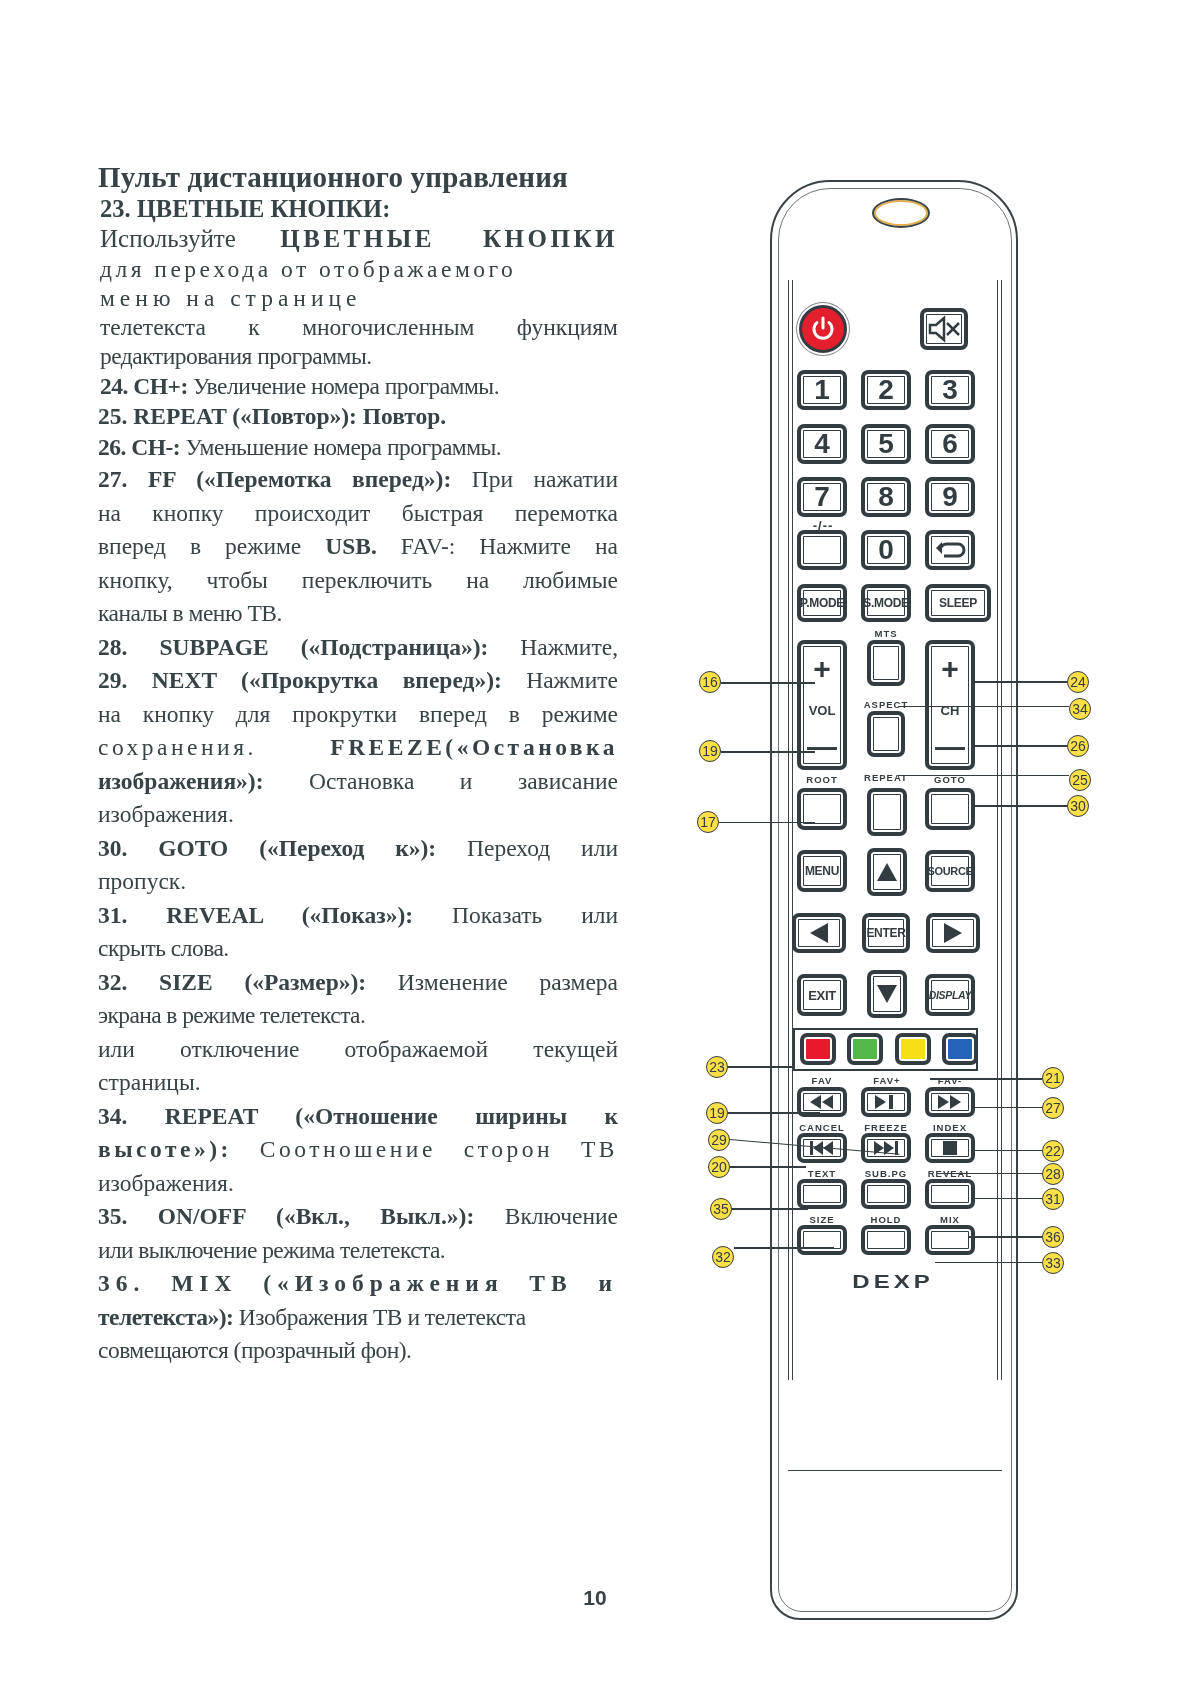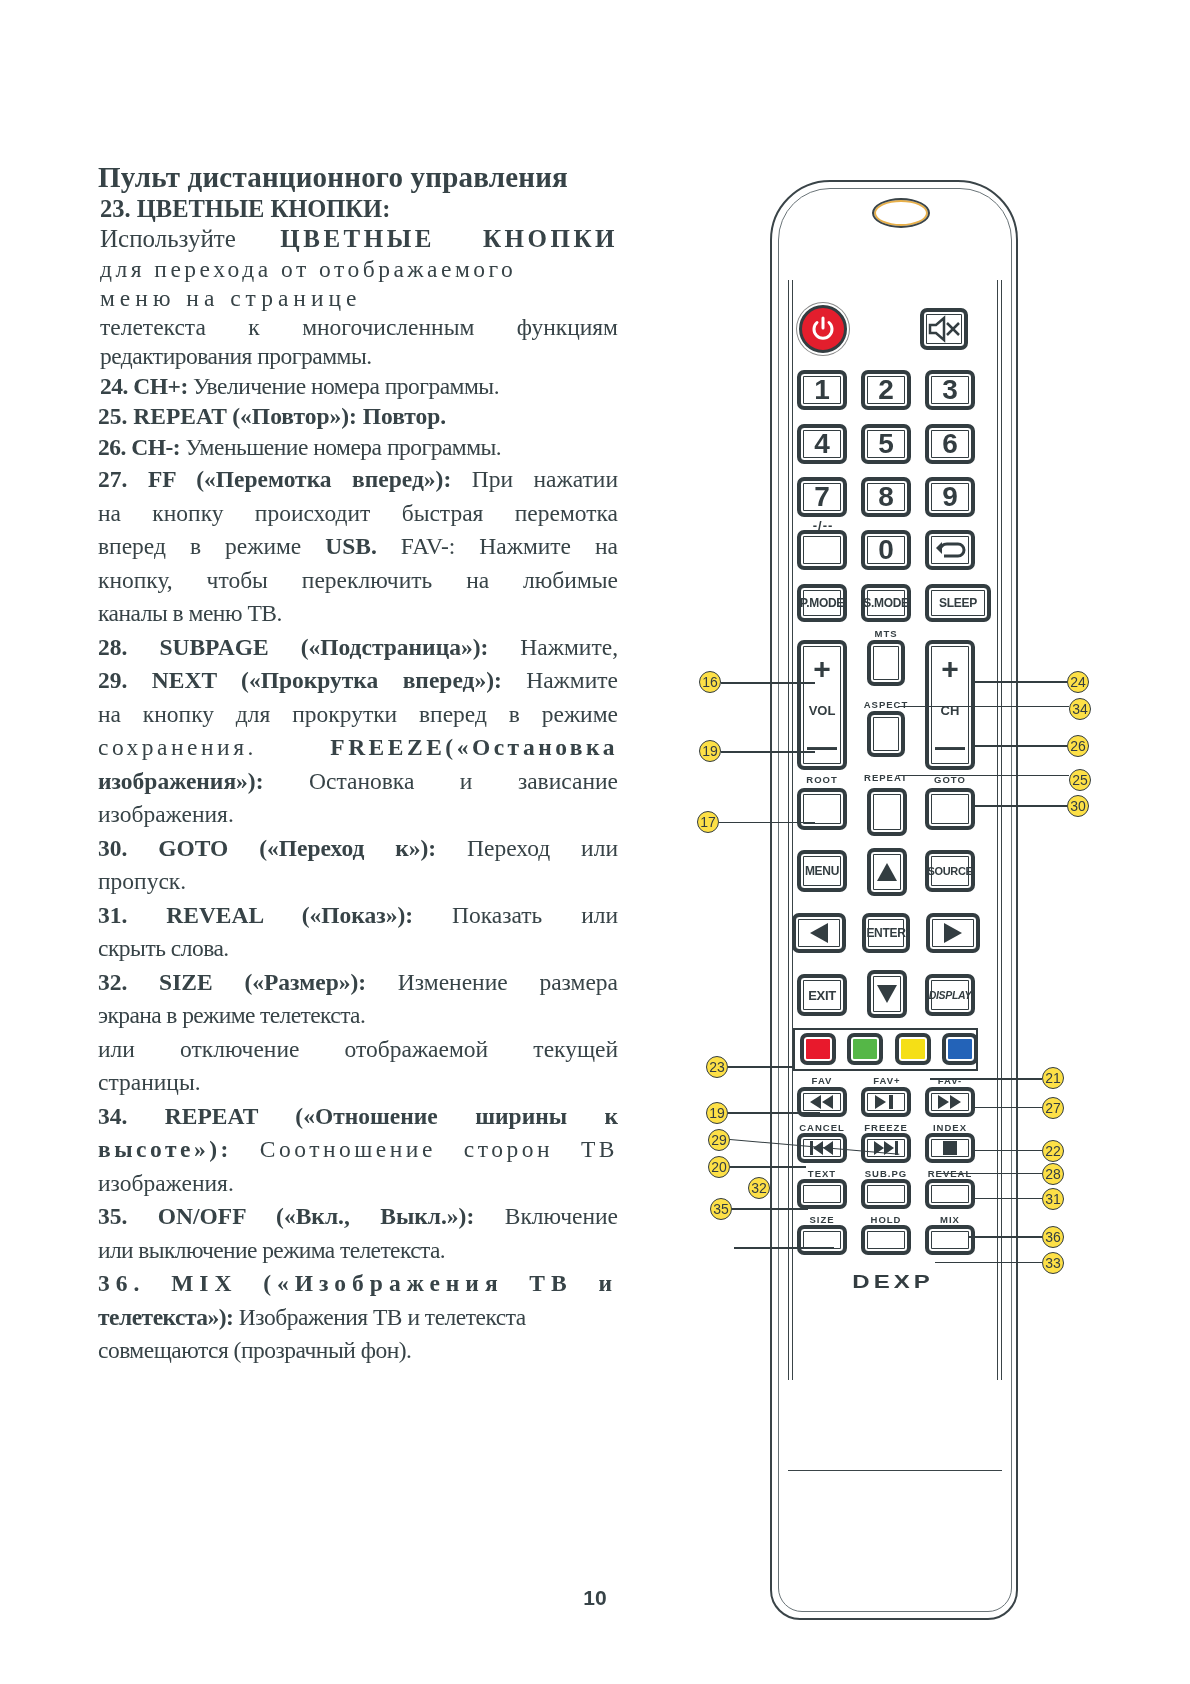--- a/index.html
+++ b/index.html
@@ -330,21 +330,21 @@
   <div class="callout" style="left:706px; top:1056px;">23</div>
   <div class="leader" style="left:728px; top:1066px; width:65px;"></div>
   <div class="callout" style="left:706px; top:1102px;">19</div>
   <div class="leader" style="left:728px; top:1112px; width:92px;"></div>
   <div class="callout" style="left:708px; top:1129px;">29</div>
   <div class="leader thin" style="left:730px; top:1139px; width:170px; transform-origin:0 0; transform:rotate(5deg);"></div>
   <div class="callout" style="left:708px; top:1156px;">20</div>
   <div class="leader" style="left:730px; top:1166px; width:76px;"></div>
   <div class="callout" style="left:710px; top:1198px;">35</div>
   <div class="leader" style="left:732px; top:1208px; width:76px;"></div>
-  <div class="callout" style="left:712px; top:1177px;margin-left:36px;">32</div>
+  <div class="callout" style="left:712px; top:1246px;">32</div>
   <div class="leader" style="left:734px; top:1247px; width:100px;"></div>
 
   <div class="callout" style="left:1067px; top:671px;">24</div>
   <div class="leader" style="left:975px; top:681px; width:92px;"></div>
   <div class="callout" style="left:1069px; top:698px;">34</div>
   <div class="leader thin" style="left:898px; top:706px; width:171px;"></div>
   <div class="callout" style="left:1067px; top:735px;">26</div>
   <div class="leader" style="left:973px; top:745px; width:94px;"></div>
   <div class="callout" style="left:1069px; top:769px;">25</div>
   <div class="leader thin" style="left:898px; top:775px; width:171px;"></div>

